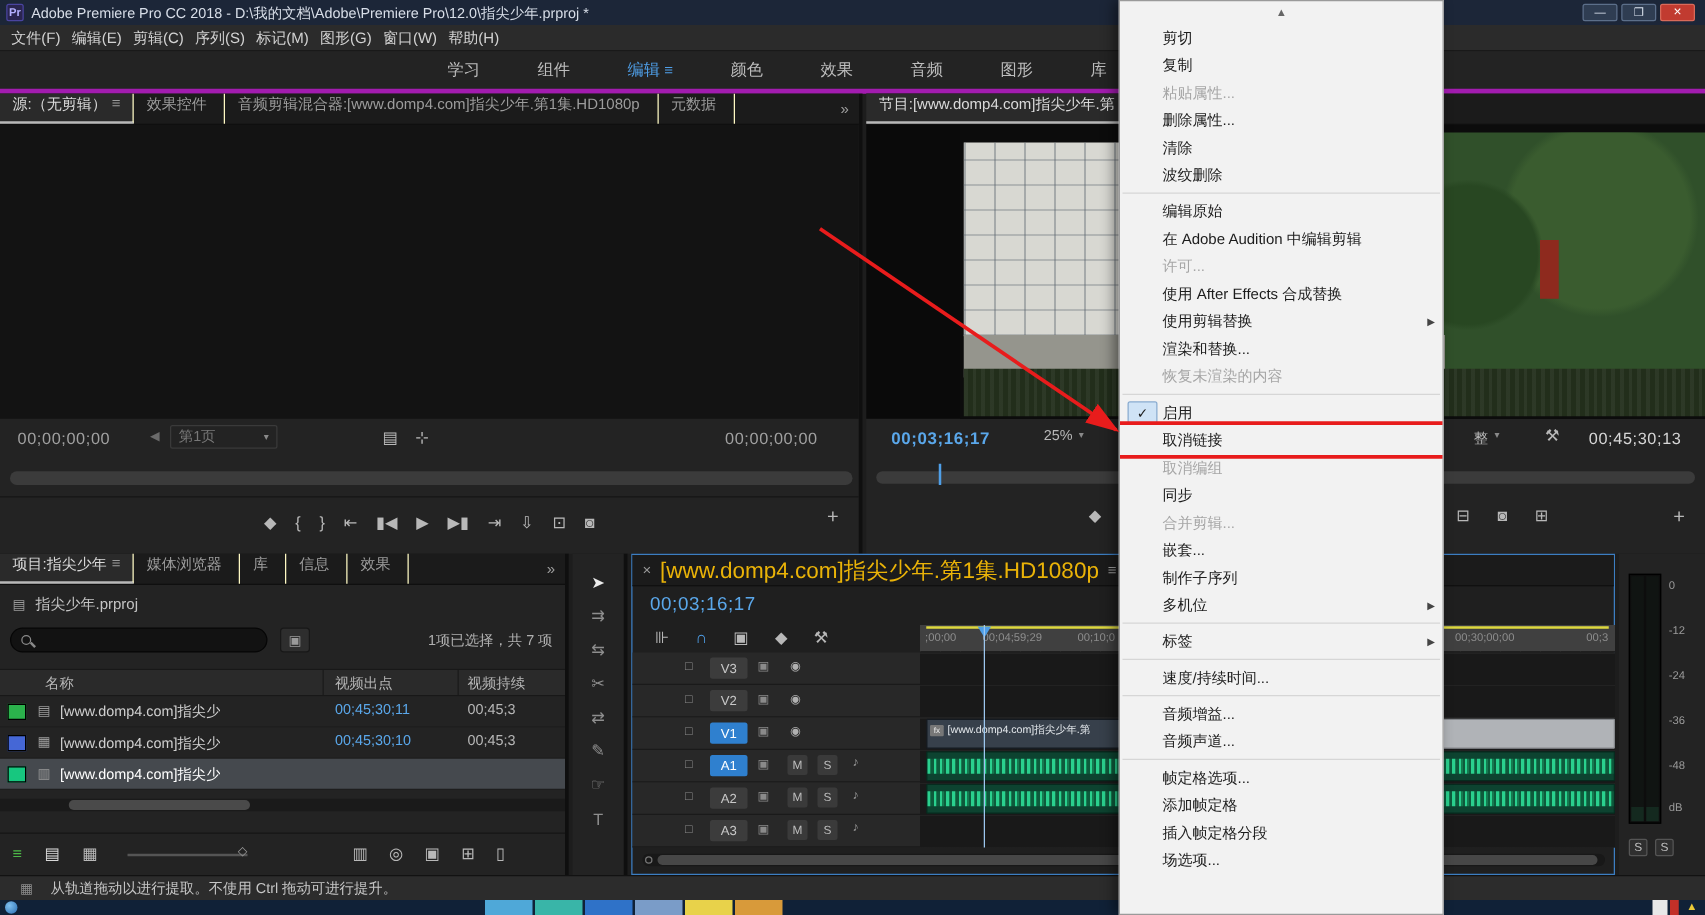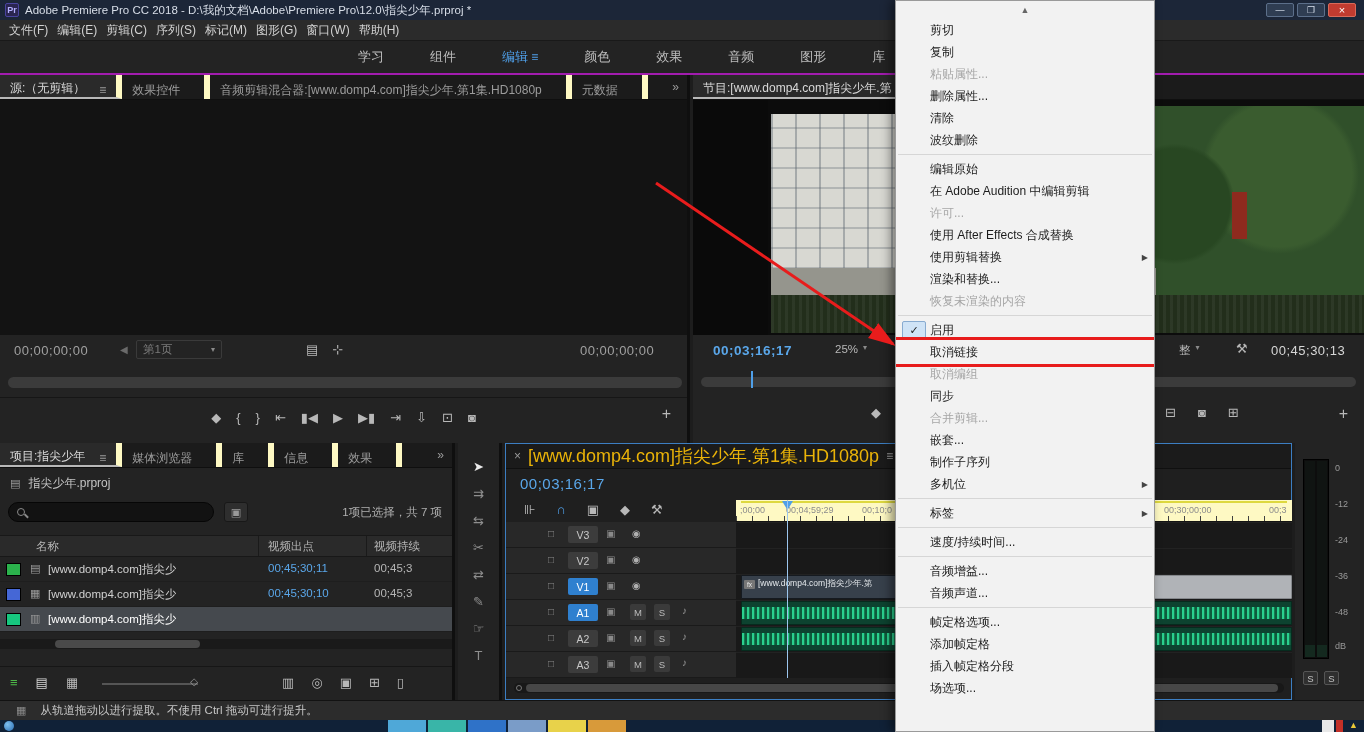--- a/index.html
+++ b/index.html
@@ -11,31 +11,31 @@
 .titlebar{position:absolute;left:0;top:0;width:100%;height:20px;background:#1c2638;display:flex;align-items:center;gap:6px;padding:0 5px}
 .app-badge{width:14px;height:14px;background:#2a2550;color:#b4b0ff;font-size:9px;font-weight:bold;display:flex;align-items:center;justify-content:center;border:1px solid #4a44a0;border-radius:2px;flex:0 0 auto}
 .win-title{font-size:11.5px;color:#d8dee8;white-space:nowrap}
 .winbtns{margin-left:auto;display:flex;gap:3px;padding-right:3px}
 .wbtn{width:28px;height:14px;background:#2f3d52;border:1px solid #5c6f8a;color:#d8e0ec;font-size:9px;display:flex;align-items:center;justify-content:center;border-radius:2px}
 .wbtn.close{background:#c13b30;border-color:#d86a5a;color:#fff;font-size:11px}
 
 
 .menubar{position:absolute;left:0;top:20px;width:100%;height:21px;background:#2b2b2b;border-bottom:1px solid #191919;display:flex;align-items:center;gap:9px;padding:0 9px}
 .mb-item{font-size:12px;color:#d2d2d2;white-space:nowrap}
-.wsbar{position:absolute;left:0;top:41px;width:100%;height:34px;background:#232323;border-bottom:2px solid #a21caf}
+.wsbar{position:absolute;left:0;top:41px;width:100%;height:34px;background:#232323;border-bottom:4px solid #a21caf}
 .ws-items{display:flex;gap:46px;margin-left:358px;height:100%;align-items:center}
 .ws-item{font-size:13px;color:#bdbdbd;white-space:nowrap}
 .ws-item.active{color:#4f9fe8}
 .ws-item.active::after{content:" ≡";font-size:12px}
 
 
 .panel{position:absolute;background:#232323}
 .tabstrip{position:absolute;left:0;top:0;width:100%;height:25px;background:#1b1b1b;border-bottom:1px solid #0f0f0f;display:flex}
 .tabs{display:flex}
-.ptab{display:flex;align-items:flex-end;gap:14px;padding:0 10px;font-size:12px;color:#9c9c9c;border-right:6px solid #fef9c3;white-space:nowrap;overflow:hidden;max-width:420px}
+.ptab{display:flex;align-items:flex-start;gap:4px;padding:0 10px;font-size:12px;color:#9c9c9c;border-right:1px solid #fef9c3;white-space:nowrap;overflow:hidden;max-width:420px}
 .ptab.active{background:#2a2a2a;color:#dadada;border-bottom:2px solid #b8b8b8}
 .ptab.active .ptab-menu::after{content:"≡";color:#9c9c9c}
 .tab-overflow{margin-left:auto;display:flex;align-items:center;padding:0 8px;color:#9c9c9c;font-size:12px}
 
 
 .source-panel{left:0;top:75px;width:690px;height:368px;border-right:3px solid #0f0f0f}
 .program-panel{left:693px;top:75px;width:671px;height:368px}
 .viewer{position:absolute;left:0;top:25px;width:100%;height:235px;background:#131313;overflow:hidden}
 .prog-viewer{background:#0a0a0a}
 .scene{position:absolute;left:75px;top:0;right:0;bottom:0;background:#0c0c0c;overflow:hidden}
@@ -110,21 +110,21 @@
 .tool.active{color:#ececec}
 
 
 .timeline-panel{left:505px;top:443px;width:787px;height:257px;background:#1f1f1f;border:1px solid #3c7ec2}
 .tl-tabstrip{position:absolute;left:0;top:0;width:100%;height:25px;background:#1b1b1b;border-bottom:1px solid #101010;display:flex;align-items:center;gap:7px;padding:0 8px}
 .tl-close,.tl-menu{color:#9a9a9a;font-size:12px}
 .tl-tab{font-size:18px;color:#eab308;white-space:nowrap}
 .tl-tc{position:absolute;left:14px;top:31px;font-size:15px;color:#5aa7ea;letter-spacing:.5px}
 .tl-icons{position:absolute;left:18px;top:58px;display:flex;gap:21px;font-size:12px;color:#9e9e9e}
 .tl-icons .active{color:#4f9fe8}
-.tl-ruler{position:absolute;left:230px;top:56px;width:556px;height:22px;background:#fef9c3;border-bottom:1px solid #141414}
+.tl-ruler{position:absolute;left:230px;top:56px;width:556px;height:22px;background:#404040;border-bottom:1px solid #141414}
 .tl-ruler::before{content:"";position:absolute;left:0;right:0;bottom:0;height:5px;background:repeating-linear-gradient(90deg,#404040 0 1px,transparent 1px 16px)}
 .workarea{position:absolute;left:5px;top:1px;right:5px;height:2px;background:#ddd83f}
 .ruler-labels{position:absolute;left:0;top:5px;width:100%;height:12px;font-size:9px;color:#8c8c8c}
 .rlabel{position:absolute;top:0;white-space:nowrap}
 .rlabel:nth-child(1){left:4px}.rlabel:nth-child(2){left:50px}.rlabel:nth-child(3){left:126px}
 .rlabel:nth-child(4){left:428px}.rlabel:nth-child(5){left:533px}
 .tl-tracks{position:absolute;left:0;top:78px;width:230px;height:156px}
 .trow{position:relative;height:26px;background:#282828;border-bottom:1px solid #1a1a1a}
 .tlock{position:absolute;left:42px;top:6px;font-size:10px;color:#8a8a8a}
 .tlock::before{content:"□"}

